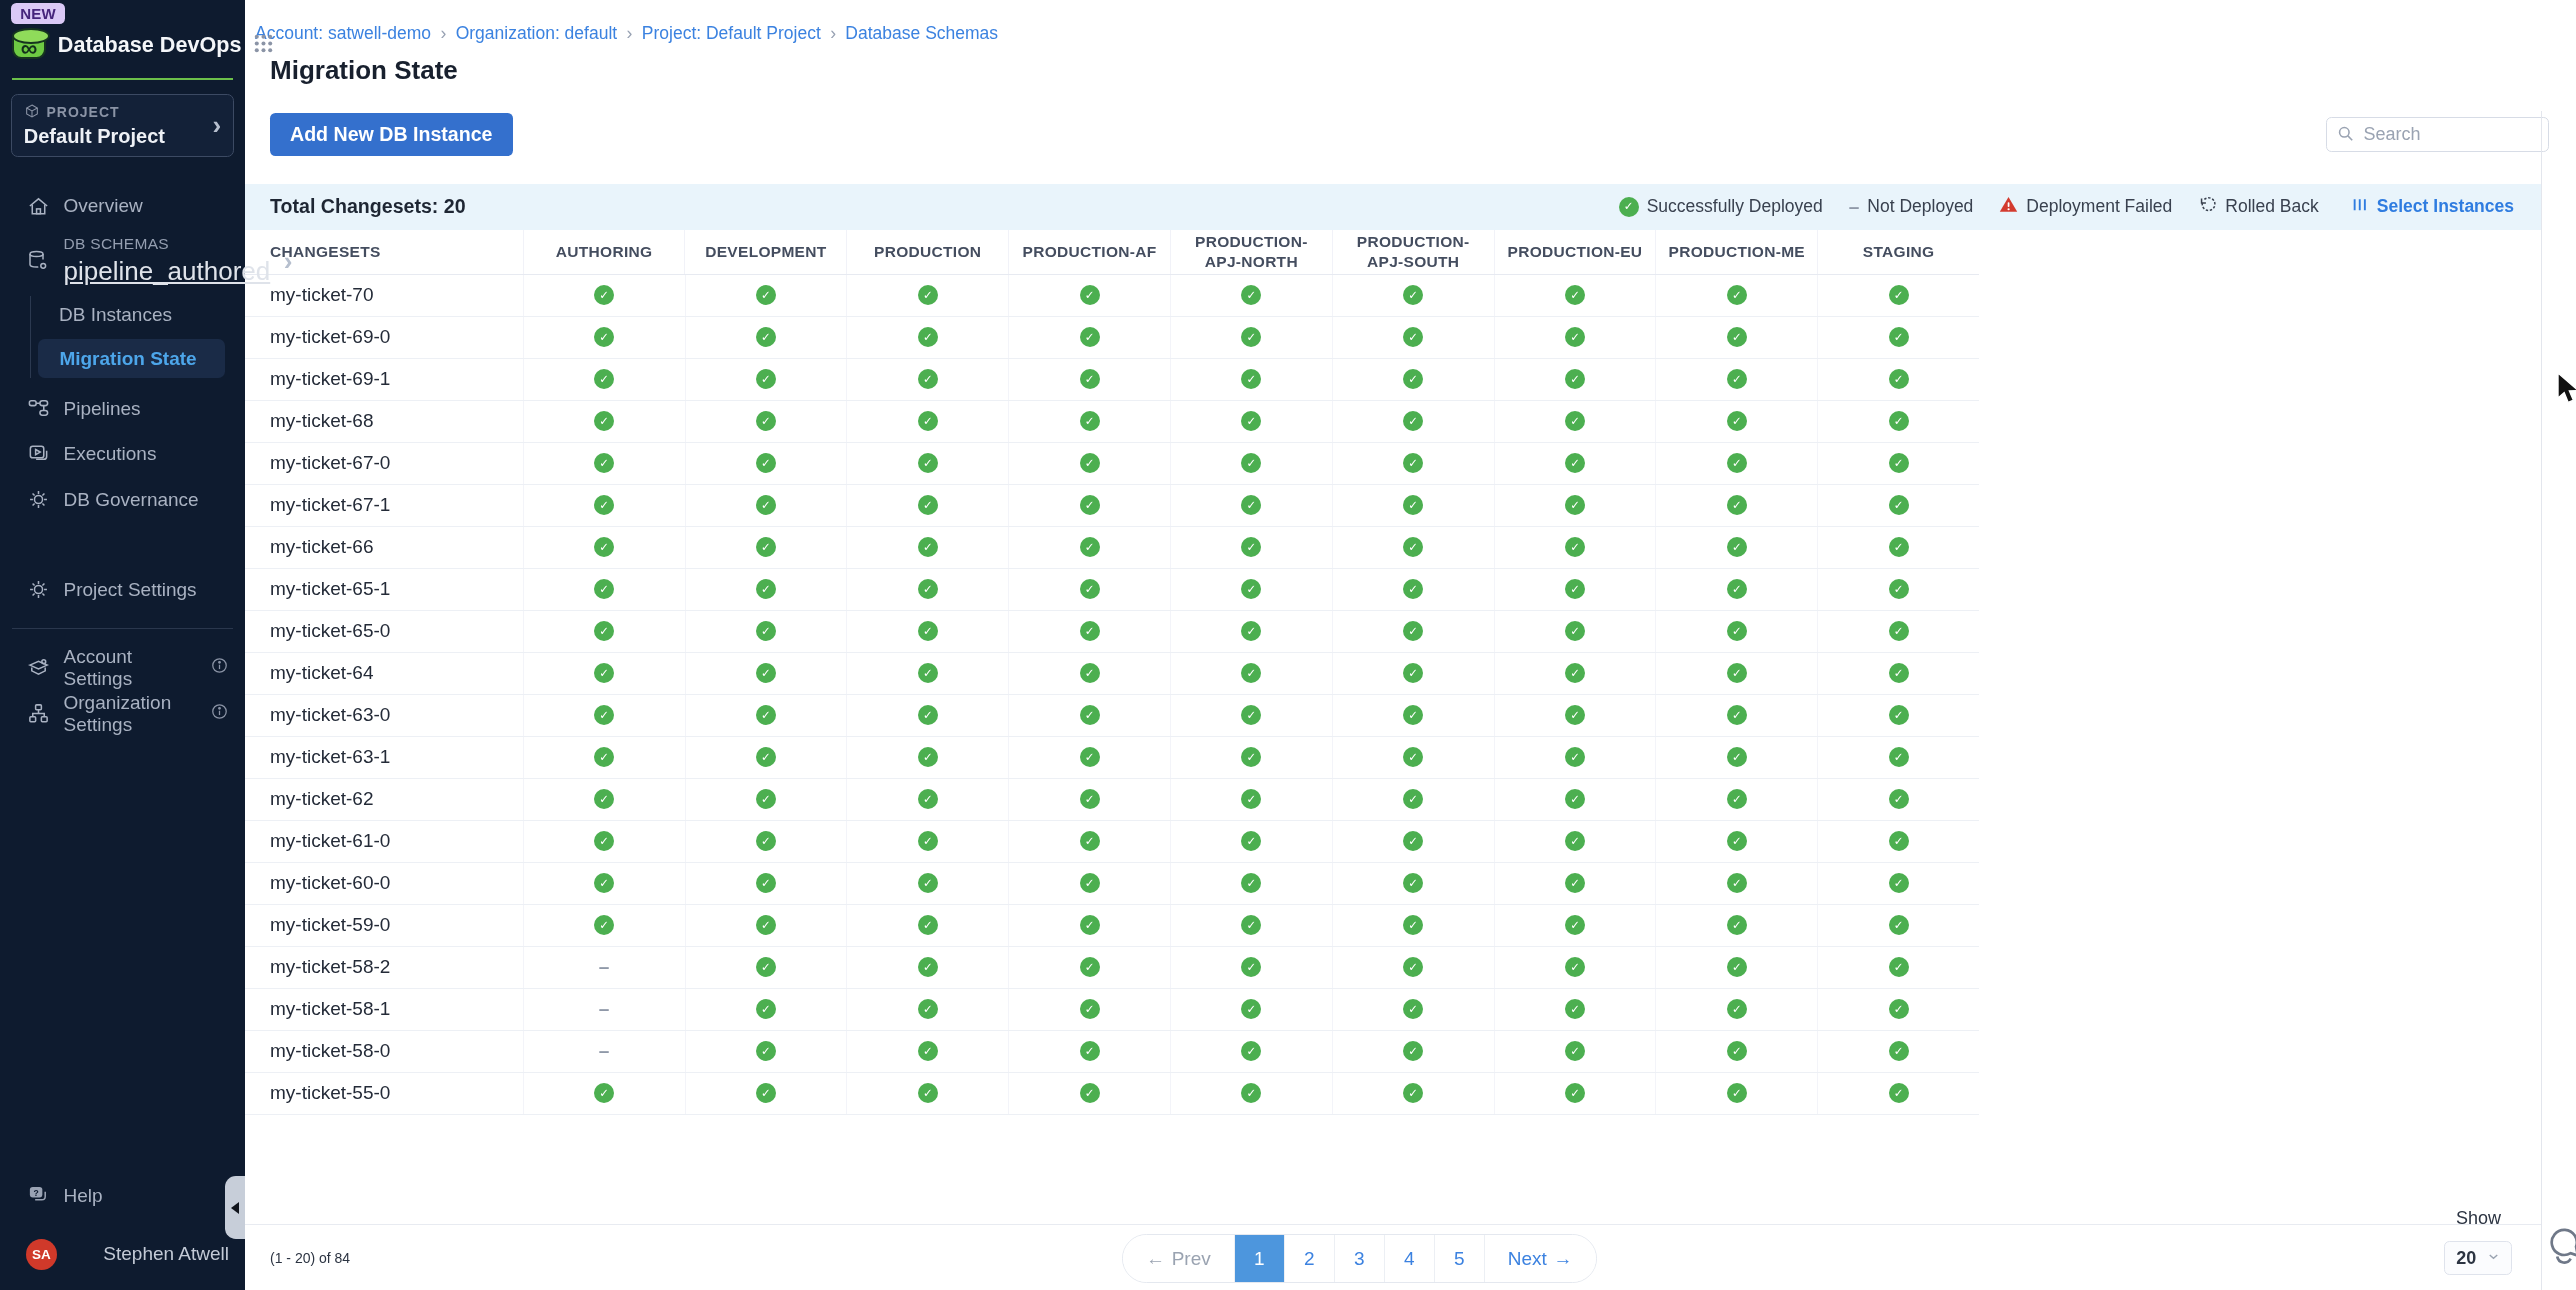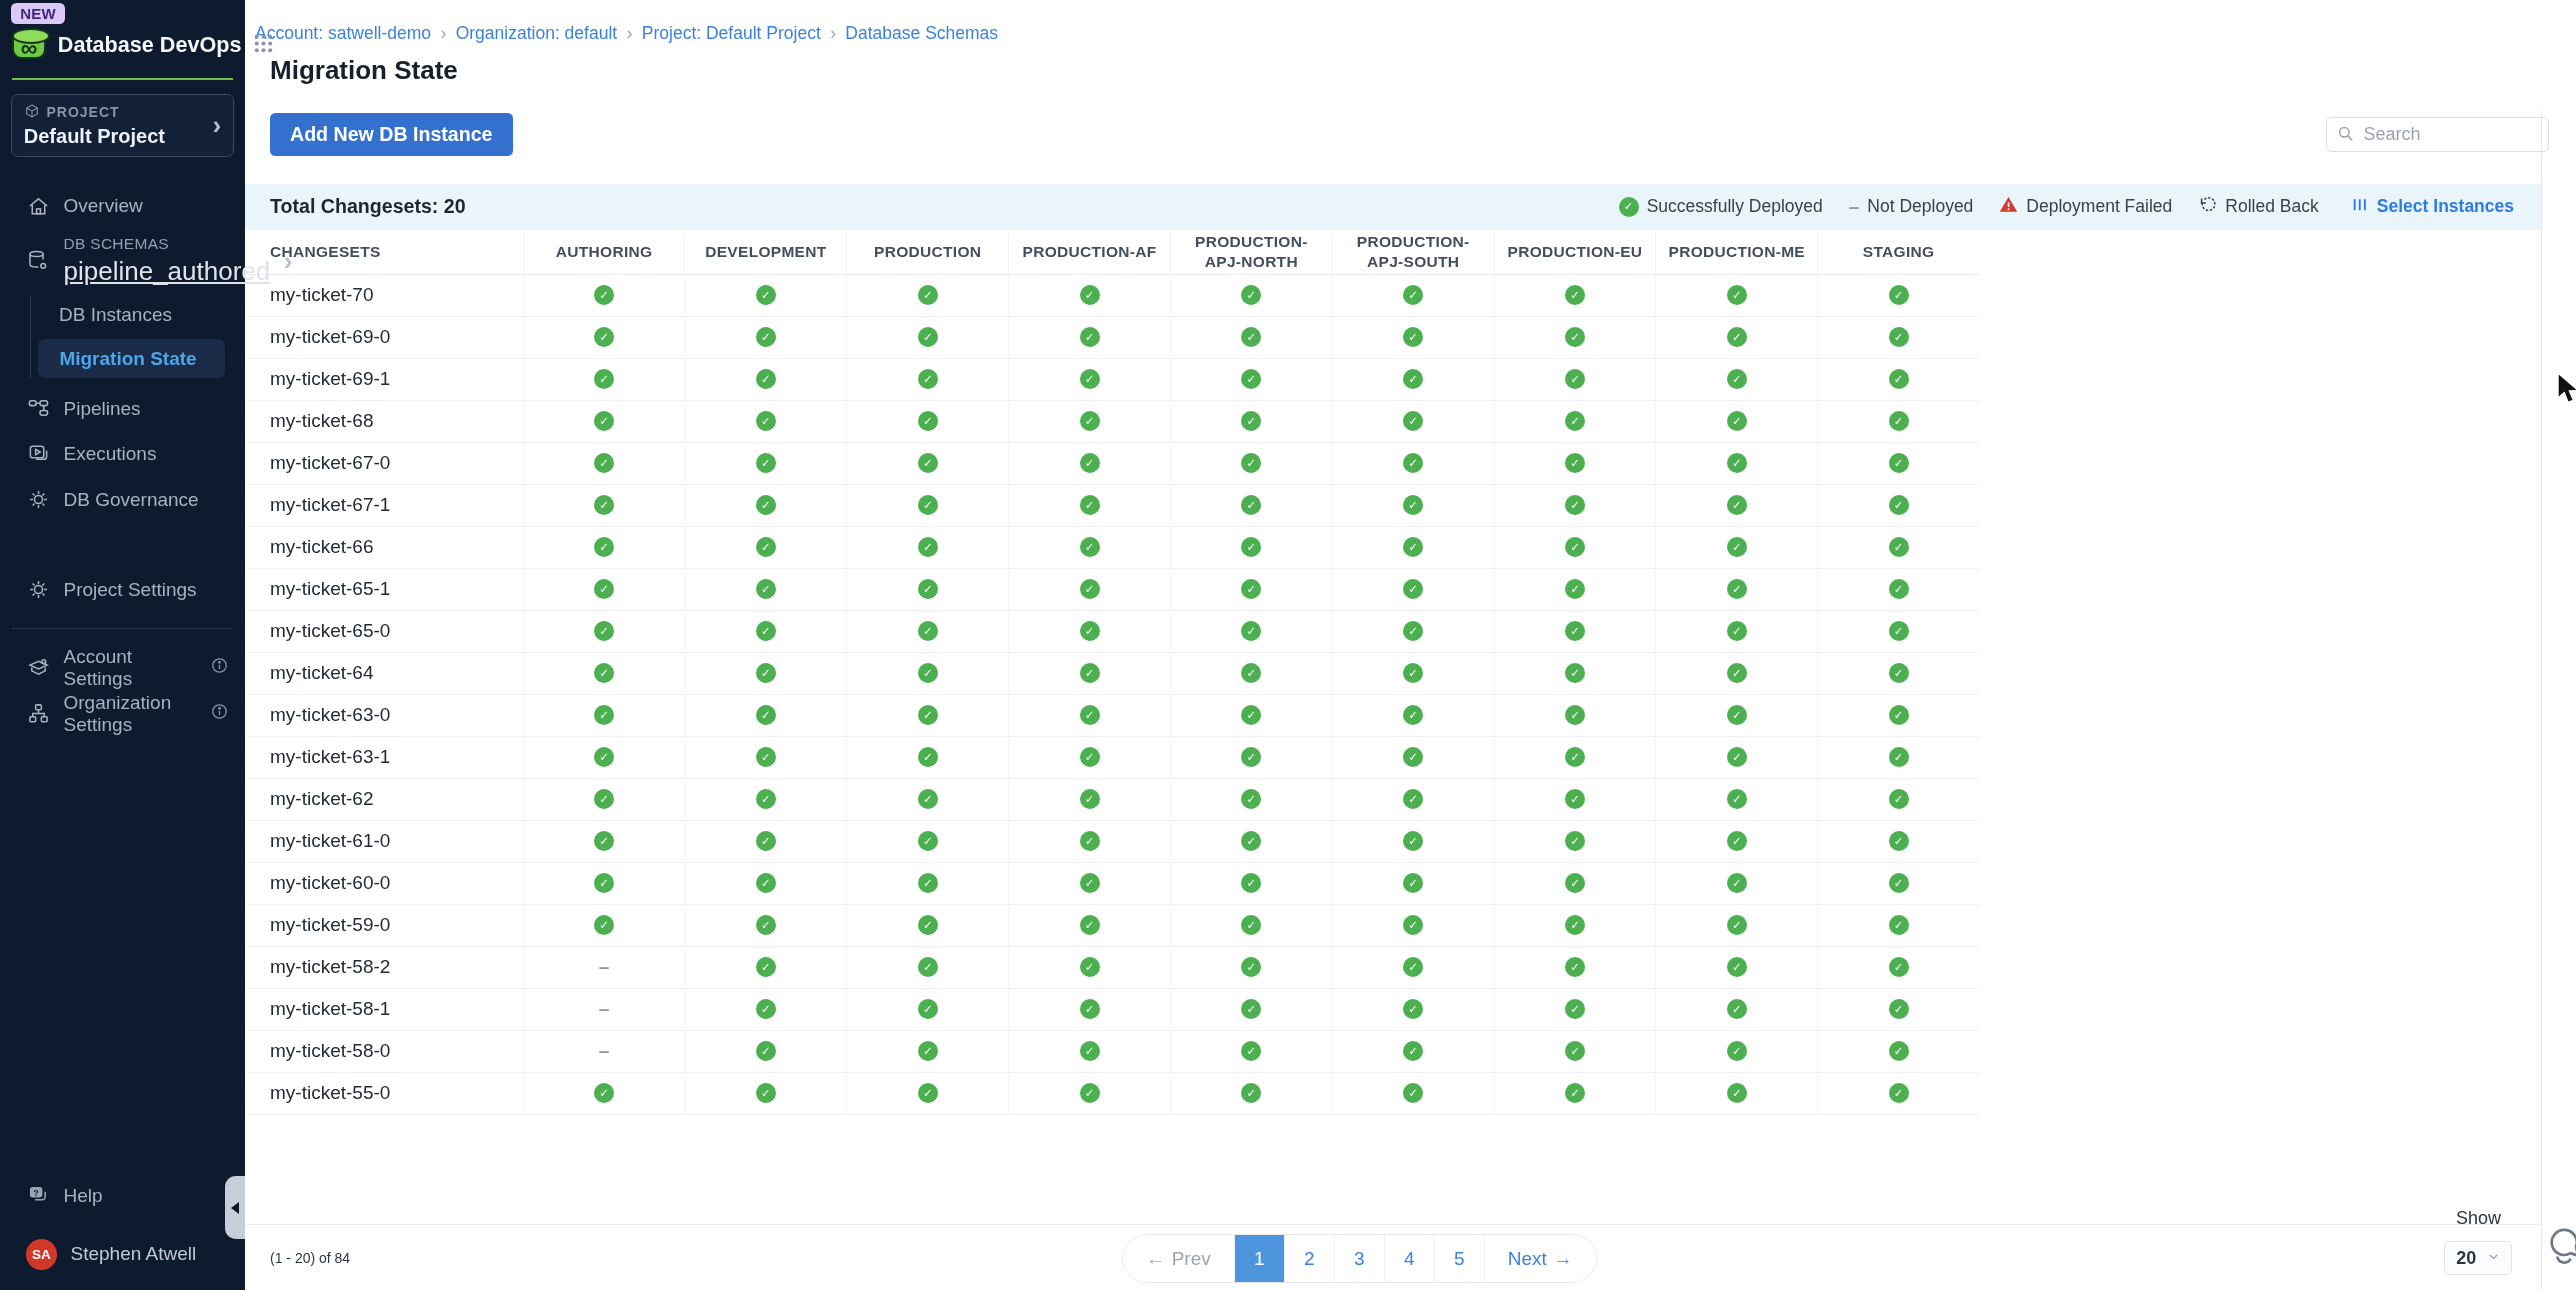--- a/index.html
+++ b/index.html
@@ -354,21 +354,21 @@
           <rect x="3" y="3" width="13" height="11" rx="3" fill="#9aa3b4"></rect>
           <text x="9.5" y="12" font-size="9" font-weight="bold" fill="#0e1b2f" text-anchor="middle">?</text>
           <path d="M19 8 v5 a3.5 3.5 0 0 1 -3.5 3.5 h-7" stroke="#9aa3b4" stroke-width="1.6" fill="none"></path>
         </svg>
       </span>
       <span>Help</span>
     </div>
   </div>
 
   <div class="user-row">
-    <div class="nav-item" style="margin-bottom:0;">
+    <div class="nav-item" style="margin-bottom:0;justify-content:space-between;">
       <span class="avatar">SA</span>
       <span style="color:#c3cad6;">Stephen Atwell</span>
     </div>
   </div>
 </aside>
 
 <div class="collapse-handle">
   <div class="collapse-tri"></div>
 </div>
 

